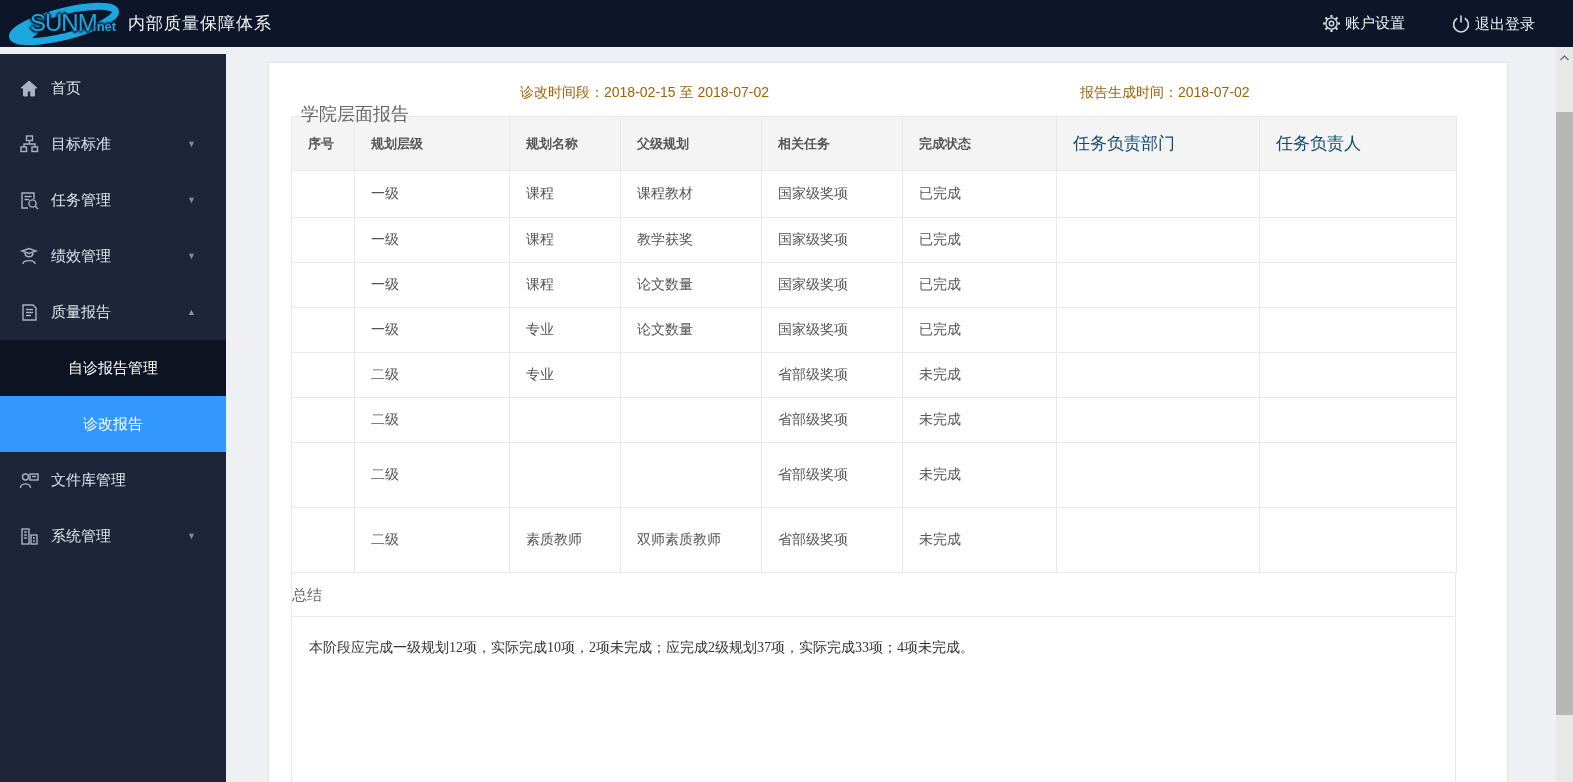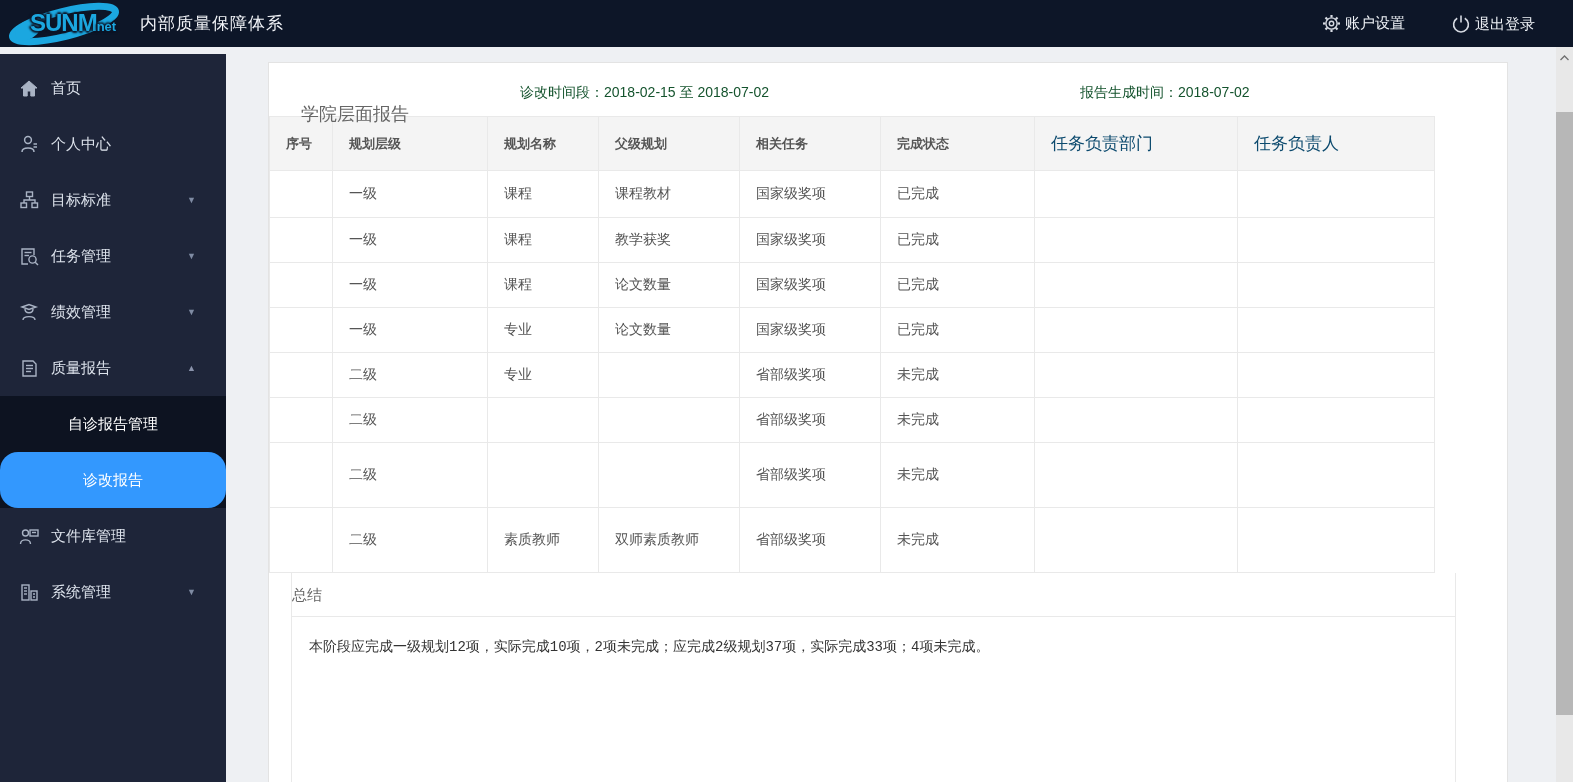--- a/index.html
+++ b/index.html
@@ -7,69 +7,69 @@
   body { font-family:"Liberation Sans", sans-serif; background:#eef0f3; }
   .app { position:relative; width:1573px; height:782px; overflow:hidden; }
 
   
   .topbar { position:absolute; top:0; left:0; width:100%; height:47px; background:#0d1628;
             display:flex; align-items:center; z-index:10; }
   .logo { position:relative; width:122px; height:47px; flex:0 0 auto; margin-left:6px; cursor:pointer; }
   .logo svg { position:absolute; top:2px; left:0; }
   .logo-text { position:absolute; top:9px; left:24px; white-space:nowrap;
                text-shadow:-2px 0 2px #0d1628, 2px 0 2px #0d1628, 0 -2px 2px #0d1628, 0 2px 2px #0d1628; }
-  .logo-brand { color:#1ba7e0; font-size:24px; font-weight:bold; letter-spacing:-1px; }
+  .logo-brand { color:#1ba7e0; font-size:24px; font-weight:normal; letter-spacing:-1px; }
   .logo-suffix { color:#1ba7e0; font-size:13px; font-weight:bold; }
-  .app-title { color:#f2f4f8; font-size:17px; letter-spacing:1px; margin-left:12px; }
+  .app-title { color:#f2f4f8; font-size:17px; letter-spacing:1px; margin-left:0; }
   .topbar-spacer { flex:1; }
   .topbar-actions { display:flex; align-items:center; gap:46px; padding-right:38px; }
   .tb-action { display:flex; align-items:flex-end; gap:4px; color:#eef1f6; font-size:15px; cursor:pointer; }
   .tb-action .ic { display:flex; align-items:center; }
 
   
   .sidebar { position:absolute; top:54px; left:0; width:226px; height:763px; background:#1e2539; z-index:5; }
   .side-menu { padding-top:6px; }
   .side-item { position:relative; height:56px; display:flex; align-items:center;
                padding-left:18px; color:#dde3ec; font-size:15px; cursor:pointer; }
   .side-item .ic { width:22px; height:20px; margin-right:11px; display:flex; align-items:center; justify-content:center; }
   .side-item .ic svg { stroke:#a9b3c4; fill:none; }
   .arrow { position:absolute; right:30px; font-size:9px; color:#7f8ba3; }
   .arrow.up { color:#8a93ab; }
   .submenu { background:#0d1321; }
   .sub-item { height:56px; line-height:56px; text-align:center; color:#ffffff; font-size:15px; cursor:pointer; }
-  .sub-item.active { background:#3398fe;border-radius:18px; }
+  .sub-item.active { background:#3398fe; }
   .side-footer { position:absolute; bottom:0; left:0; width:100%; height:20px; background:#131a2c; }
 
   
   .main { position:absolute; top:47px; left:226px; width:1347px; height:735px; background:#eef0f3; }
   .panel { position:absolute; top:15px; left:42px; width:1240px; height:900px;
            background:#ffffff; border:1px solid #e3e3e3; }
   .panel-header { position:relative; height:53px; }
   .page-title { position:absolute; left:32px; top:15px; font-size:18px; font-weight:normal; color:#666;margin-top:24px; }
-  .hdr-meta { position:absolute; top:21px; font-size:14px; color:#14532d; }
+  .hdr-meta { position:absolute; top:21px; font-size:14px; color:#a16207; }
   .hdr-period { left:251px; }
   .hdr-generated { left:811px; }
 
-  table.report { border-collapse:collapse; width:1165px; table-layout:fixed;border-radius:23px; }
+  table.report { border-collapse:collapse; margin-left:22px; width:1165px; table-layout:fixed;border-radius:23px; }
   table.report th, table.report td { border:1px solid #e9e9e9; text-align:left; padding-left:16px; }
   table.report thead tr { height:54px; background:#f4f4f4; }
   table.report th { font-size:13px; font-weight:bold; color:#555; }
   table.report th:nth-child(7), table.report th:nth-child(8) { font-size:17px; font-weight:normal; color:#0c4a6e; }
   table.report td { font-size:14px; color:#555; font-family:"Liberation Serif", serif; }
   table.report tbody tr { height:45px; background:#fff; }
   table.report tbody tr:nth-child(1) { height:47px; }
   table.report tbody tr:nth-child(7), table.report tbody tr:nth-child(8) { height:65px; }
 
   .summary-title-row { margin-left:22px; width:1165px; height:44px; line-height:44px;
                        border:1px solid #e9e9e9; border-top:none; 
                        font-size:15px; color:#666; }
   .summary-content { margin-left:22px; width:1165px; min-height:210px;
                      border-left:1px solid #e9e9e9; border-right:1px solid #e9e9e9;
                      padding:20px 16px 0 17px; }
-  .summary-content p { font-family:Liberation Mono, monospace; font-size:14px; color:#333; line-height:21px; }
+  .summary-content p { font-family:Liberation Serif, serif; font-size:14px; color:#333; line-height:21px; }
 
   
   .scrollbar { position:absolute; top:0; right:0; width:17px; height:735px; background:#e8e8e8; }
   .sb-up { position:absolute; top:4px; left:0; width:17px; height:14px; display:flex; align-items:center; justify-content:center; cursor:pointer; }
   .sb-thumb { position:absolute; top:65px; left:0; width:17px; height:603px; background:#b7b7b7; cursor:pointer; }
 </style>
 </head>
 <body>
 
 <div class="app">
@@ -121,31 +121,20 @@
 
       <div class="side-item">
         <span class="ic">
           <svg width="18" height="17" viewBox="0 0 18 17">
               <path d="M9 1 L17 8 H14.5 V16 H10.8 V11 H7.2 V16 H3.5 V8 H1 Z" fill="#a9b3c4"></path>
             </svg>
         </span>
         <span>首页</span>
       </div>
 
-      <div class="side-item">
-        <span class="ic">
-          <svg width="18" height="19" viewBox="0 0 18 19" stroke="#a9b3c4" stroke-width="1.5" fill="none">
-            <circle cx="8" cy="5" r="3.4"></circle>
-            <path d="M2 17 C2 11.8 14 11.8 14 17"></path>
-            <line x1="13.5" y1="9" x2="17" y2="9"></line>
-              <line x1="13.5" y1="12" x2="17" y2="12"></line>
-          </svg>
-        </span>
-        <span>个人中心</span>
-      </div>
 
       <div class="side-item">
         <span class="ic">
           <svg width="19" height="18" viewBox="0 0 19 18" stroke="#a9b3c4" stroke-width="1.4" fill="none">
             <rect x="6.5" y="1" width="6" height="4.5"></rect>
             <rect x="1" y="12" width="5.5" height="4.5"></rect>
             <rect x="12" y="12" width="5.5" height="4.5"></rect>
             <path d="M9.5 5.5 V9 M4 12 V9 H15 V12"></path>
           </svg>
         </span>

